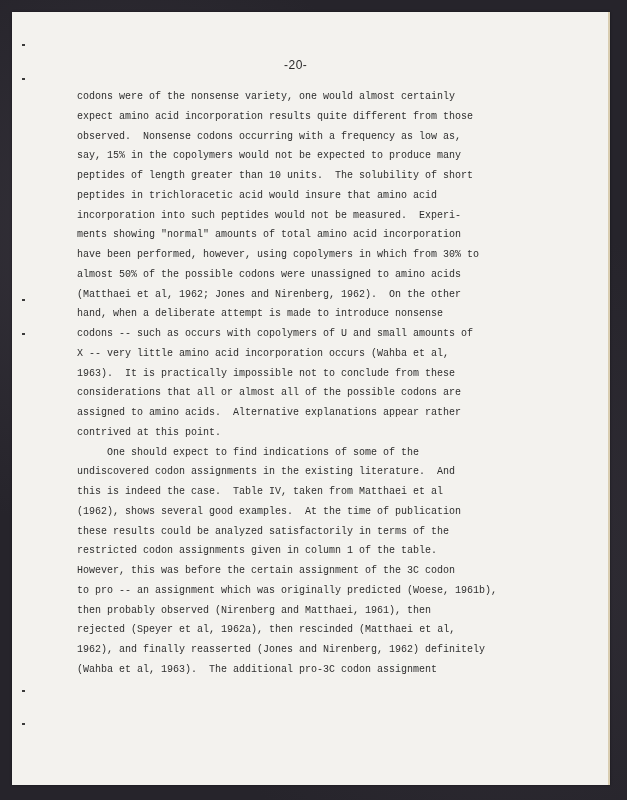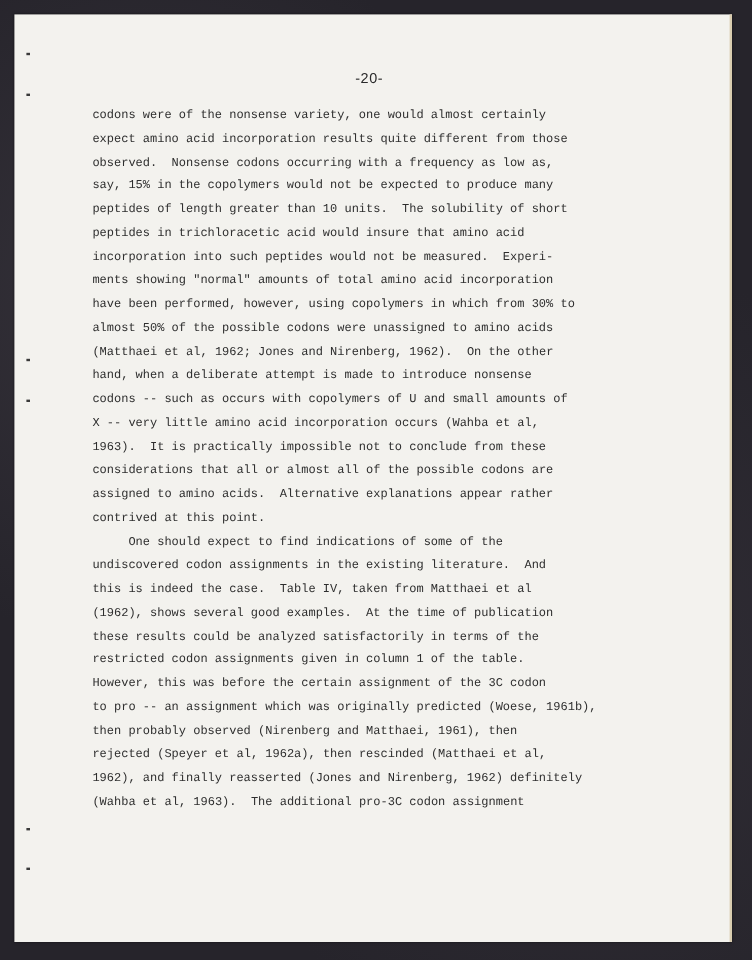--- a/index.html
+++ b/index.html
@@ -20,21 +20,21 @@
     position: absolute;
     left: 12px; top: 12px; width: 598px; height: 773px;
     background: #f3f2ee;
     box-shadow: 0 0 2px rgba(0,0,0,0.5);
   }
   .paper-edge {
     position: absolute; right: 0; top: 0; width: 2px; height: 100%;
     background: #d9cdb0;
   }
   .page-number {
-    position: absolute; left: 296px; top: 58px;
+    position: absolute; left: 284px; top: 58px;
     font-family: "Liberation Sans", sans-serif;
     font-size: 12px; color: #2a2a2a;
     letter-spacing: 0.5px;
   }
   .body-text {
     position: absolute; left: 77px; top: 87px;
     font-size: 10px; line-height: 19.75px;
     color: #2e2e2e;
     white-space: pre;
   }

